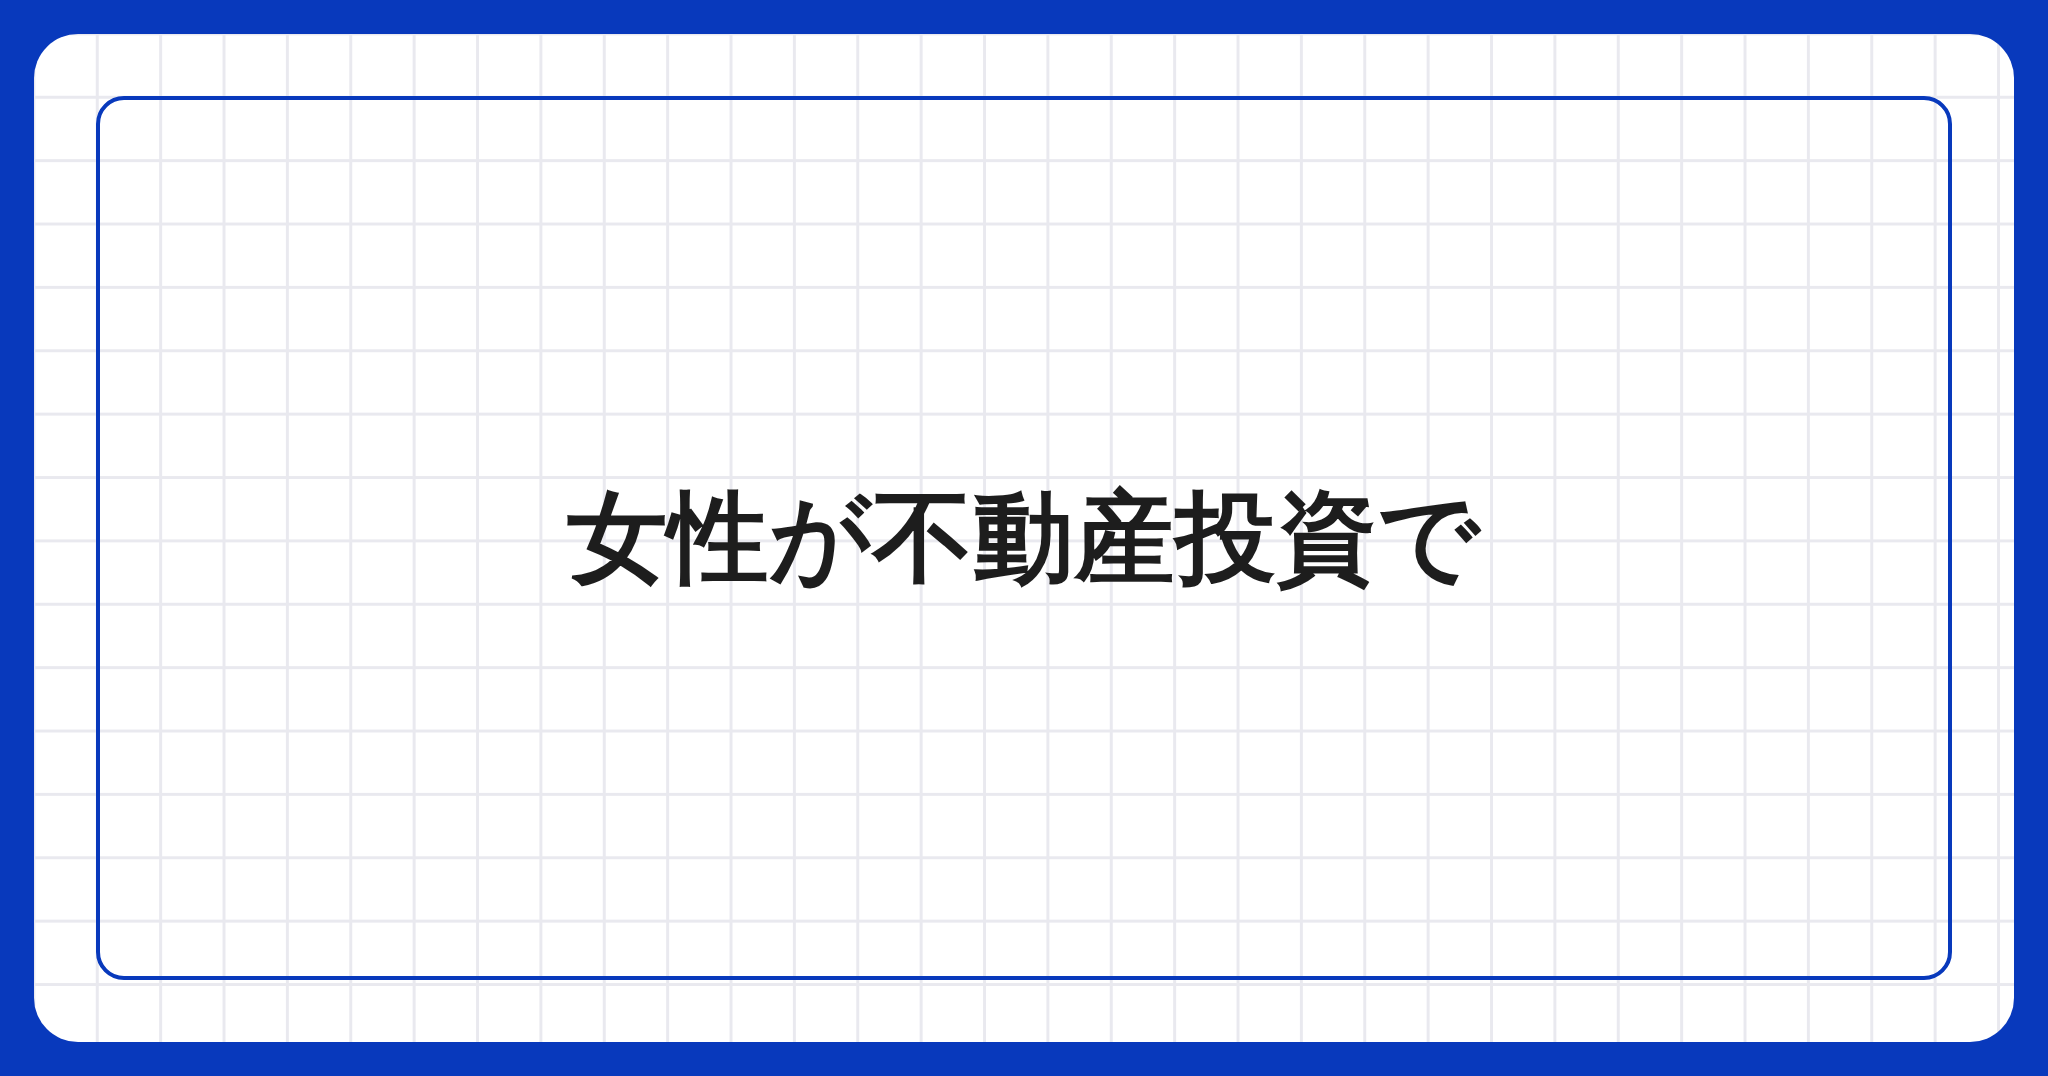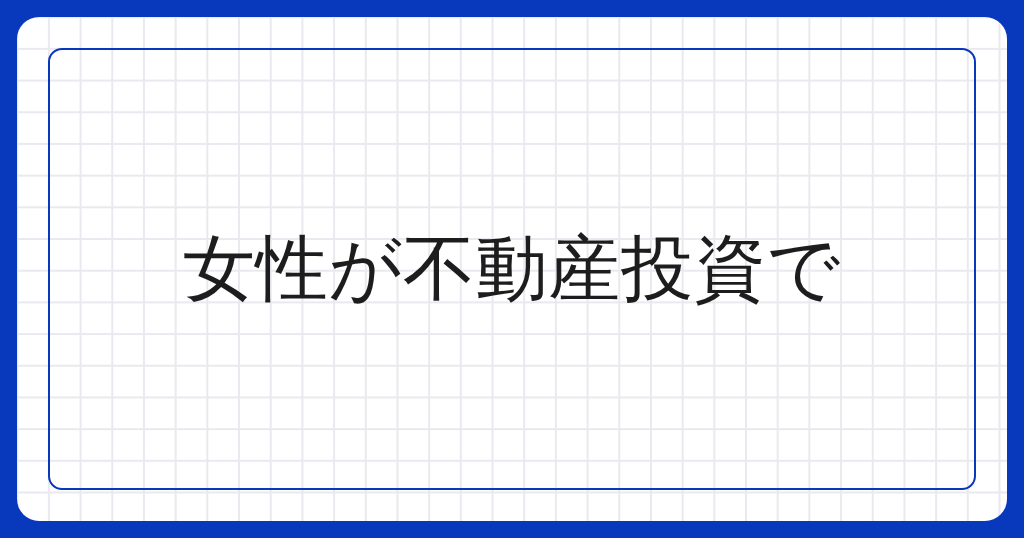--- a/index.html
+++ b/index.html
@@ -62,22 +62,22 @@
     align-items: center;
     justify-content: center;
   }
 
   .headline {
     margin: 15px;
     padding: 0 24px;
     text-align: center;
     color: var(--ink, #1d1d1d);
     font-family: "DejaVu Sans", "Liberation Sans", sans-serif;
-    font-weight: 400;
-    font-size: 72px;
+    font-weight: 700;
+    font-size: 50px;
     line-height: 1.33;
     letter-spacing: 0.01em;
     white-space: nowrap;
   }
 
   .headline .line {
     display: block;
   }
 </style>
 </head>

